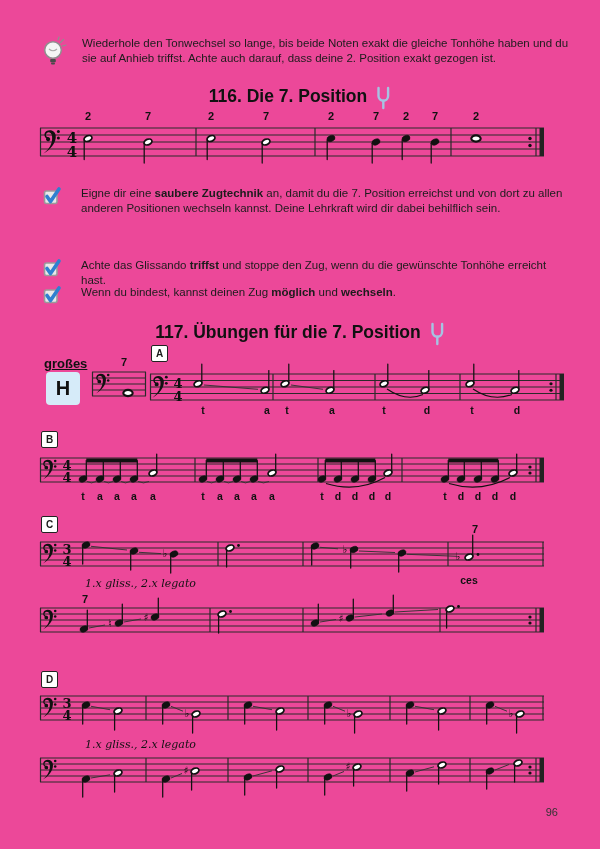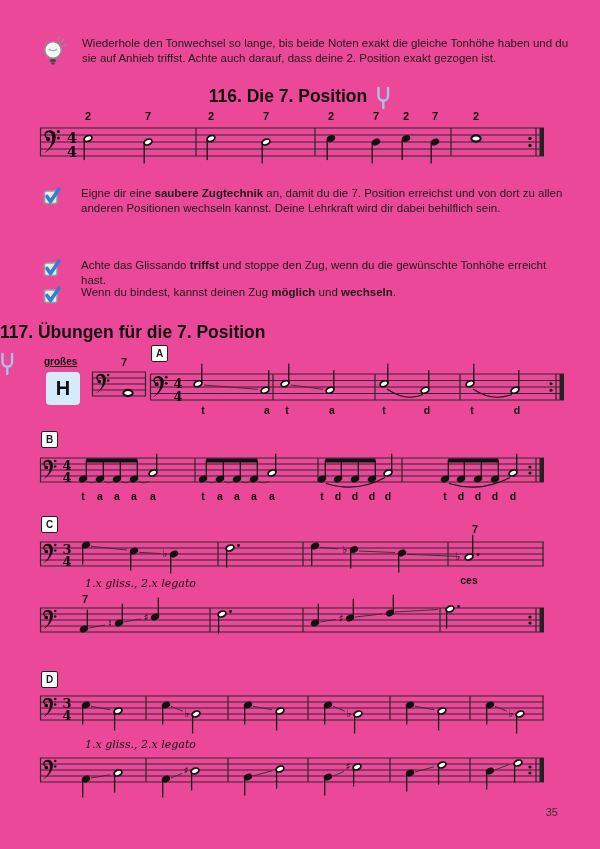--- a/index.html
+++ b/index.html
@@ -11,21 +11,21 @@
   .title{left:0;right:0;display:flex;justify-content:center;align-items:flex-start;gap:9px;
          font-weight:bold;font-size:17.5px;color:#111;}
   .chk{display:flex;gap:18px;left:43px;width:522px;}
   .chk svg{flex-shrink:0;}
   .chktext{font-size:11.5px;line-height:1.28;width:490px;color:#1c1c1c;}
   .b{font-weight:bold;}
   .lbl{width:15px;height:15px;border:1.3px solid #222;border-radius:2px;display:flex;
        align-items:center;justify-content:center;font-size:10px;font-weight:bold;background:#fff;}
   .hbox{width:34px;height:33px;background:#d6ebf9;border-radius:4px;display:flex;
         align-items:center;justify-content:center;font-size:20px;font-weight:bold;color:#111;}
-  .grosses{font-size:10px;font-weight:600;color:#111;text-decoration:underline;}
+  .grosses{font-size:13px;font-weight:600;color:#111;text-decoration:underline;}
   .pagenum{font-size:11px;color:#333;}
   
   .sl{stroke:#2a2a2a;stroke-width:1.05;}
   .bl{stroke:#2a2a2a;stroke-width:1.2;}
   .thick{fill:#222;}
   .stem{stroke:#111;stroke-width:1.25;stroke-linecap:round;}
   .gl{stroke:#333;stroke-width:0.95;}
   .tie{fill:none;stroke:#111;stroke-width:1.15;}
   .beam{stroke:#111;stroke-width:4;}
   .dot{fill:#111;}
@@ -161,21 +161,21 @@
   </div>
 
   <div class="abs chk" style="top:285px;">
     <svg width="20" height="20" viewBox="0 0 20 20">
       <rect x="1.5" y="5" width="12.5" height="12.5" rx="2" fill="#e9e9e9" stroke="#9b9b9b" stroke-width="1.6"></rect>
       <path d="M4,10.5 L7.5,15.5 L16,3" fill="none" stroke="#2f80d0" stroke-width="3.6" stroke-linecap="round" stroke-linejoin="round"></path>
     </svg>
     <div class="chktext"><span>Wenn du bindest, kannst deinen Zug </span><span class="b">möglich</span><span> und </span><span class="b">wechseln</span><span>.</span></div>
   </div>
 
-  <div class="abs title" style="top:322px;flex-direction:column;">
+  <div class="abs title" style="top:322px;">
     <span>117. Übungen für die 7. Position</span>
     <svg width="15" height="24" viewBox="0 0 15 24">
       <path d="M2.5,2 V10 a4.8,4.8 0 0 0 9.6,0 V2" fill="none" stroke="#a6c3e3" stroke-width="2.4" stroke-linecap="round"></path>
       <path d="M7.3,14.8 V22" stroke="#a6c3e3" stroke-width="2.4" stroke-linecap="round"></path>
     </svg>
   </div>
 
   <div class="abs grosses" style="left:44px;top:356px;">großes</div>
   <div class="abs hbox" style="left:46px;top:372px;">H</div>
   <svg class="abs" style="left:86px;top:356px;" width="66" height="52">
@@ -618,15 +618,15 @@
         <line class="stem" x1="476.6" y1="12.5" x2="476.6" y2="30"></line>
     </g>
     <g>
       <circle class="dot" cx="492" cy="15" r="1.6"></circle>
         <circle class="dot" cx="492" cy="21" r="1.6"></circle>
       <line class="bl" x1="498" y1="6" x2="498" y2="30"></line>
         <rect class="thick" x="501.5" y="6" width="4.5" height="24"></rect>
     </g>
   </svg>
 
-  <div class="abs pagenum" style="right:42px;top:806px;">35</div>
+  <div class="abs pagenum" style="right:42px;top:806px;">96</div>
 
 </div>
 
 </body></html>

